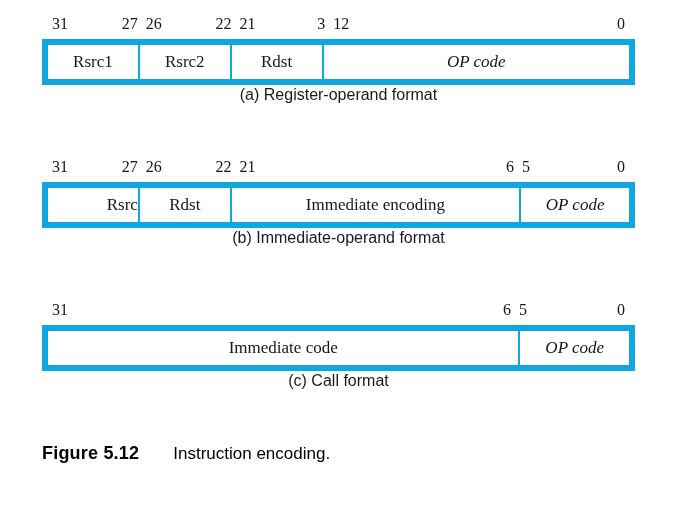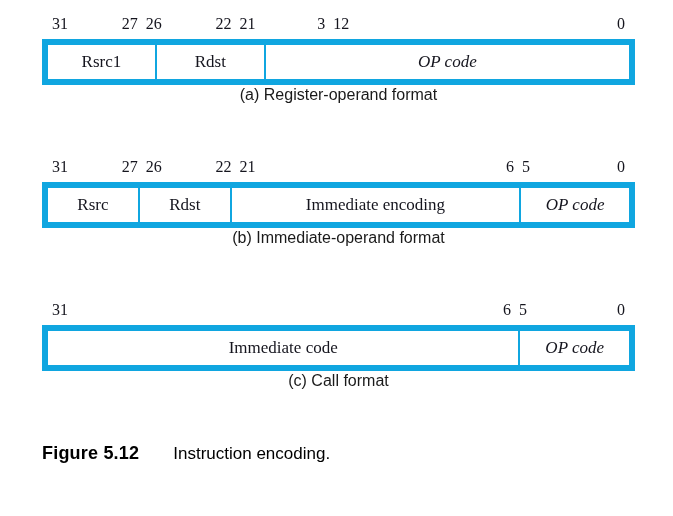--- a/index.html
+++ b/index.html
@@ -104,20 +104,23 @@
           <div class="bit-cell" style="flex: 17 1 0px;">
             <span class="hi">12</span>
             <span class="lo">0</span>
           </div>
         </div>
         <div class="word-box">
           <div class="field" style="flex: 5 1 0px;">
             <span class="field-label">Rsrc1</span>
           </div>
           <div class="field" style="flex: 5 1 0px;">
+            <span class="field-label">Rsrc2</span>
+          </div>
+          <div class="field" style="flex: 5 1 0px;">
             <span class="field-label">Rdst</span>
           </div>
           <div class="field last" style="flex: 17 1 0px;">
             <span class="field-label">OP code</span>
           </div>
         </div>
         <div class="caption">(a) Register-operand format</div>
       </section>
       <section class="diagram">
         <div class="bit-labels">
@@ -132,21 +135,21 @@
           <div class="bit-cell" style="flex: 16 1 0px;">
             <span class="hi">21</span>
             <span class="lo">6</span>
           </div>
           <div class="bit-cell" style="flex: 6 1 0px;">
             <span class="hi">5</span>
             <span class="lo">0</span>
           </div>
         </div>
         <div class="word-box">
-          <div class="field" style="flex: 5 1 0px;">
+          <div class="field" style="flex: 5 1 0px; justify-content: flex-end;">
             <span class="field-label">Rsrc</span>
           </div>
           <div class="field" style="flex: 5 1 0px;">
             <span class="field-label">Rdst</span>
           </div>
           <div class="field" style="flex: 16 1 0px;">
             <span class="field-label">Immediate encoding</span>
           </div>
           <div class="field last" style="flex: 6 1 0px;">
             <span class="field-label">OP code</span>

